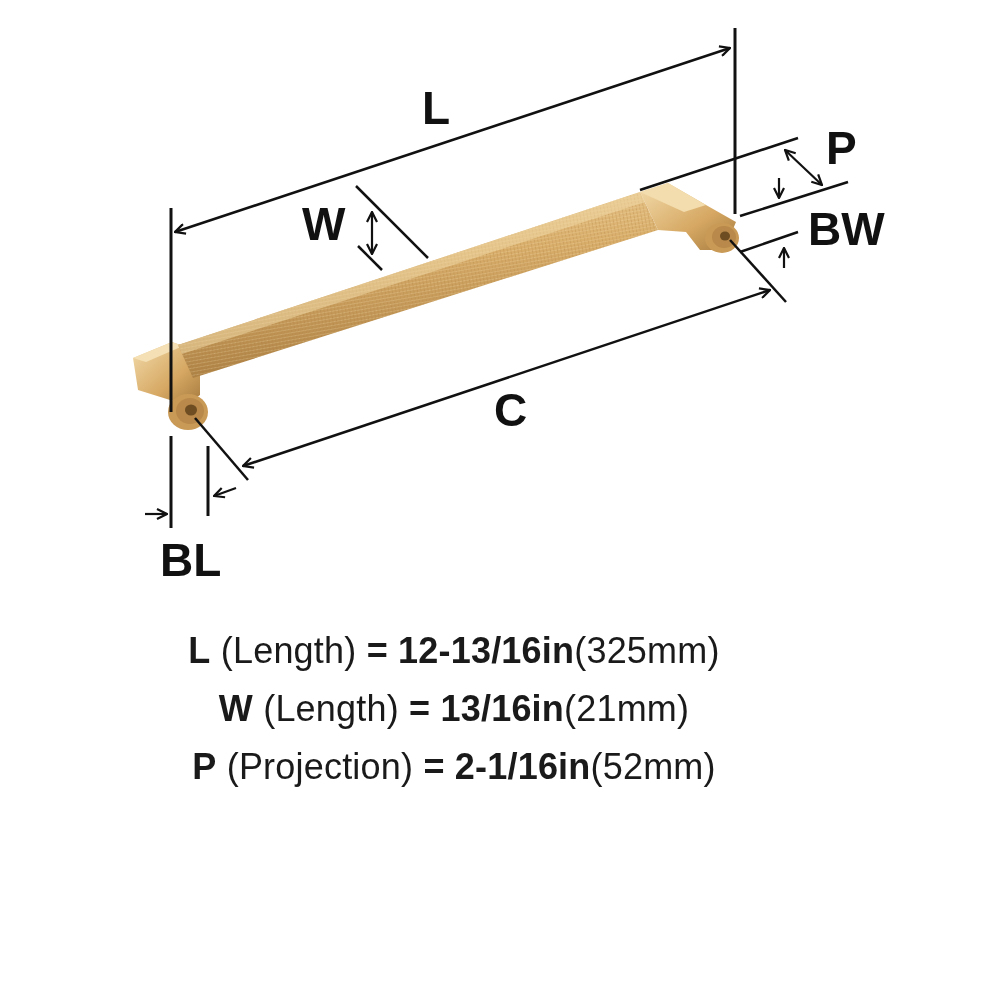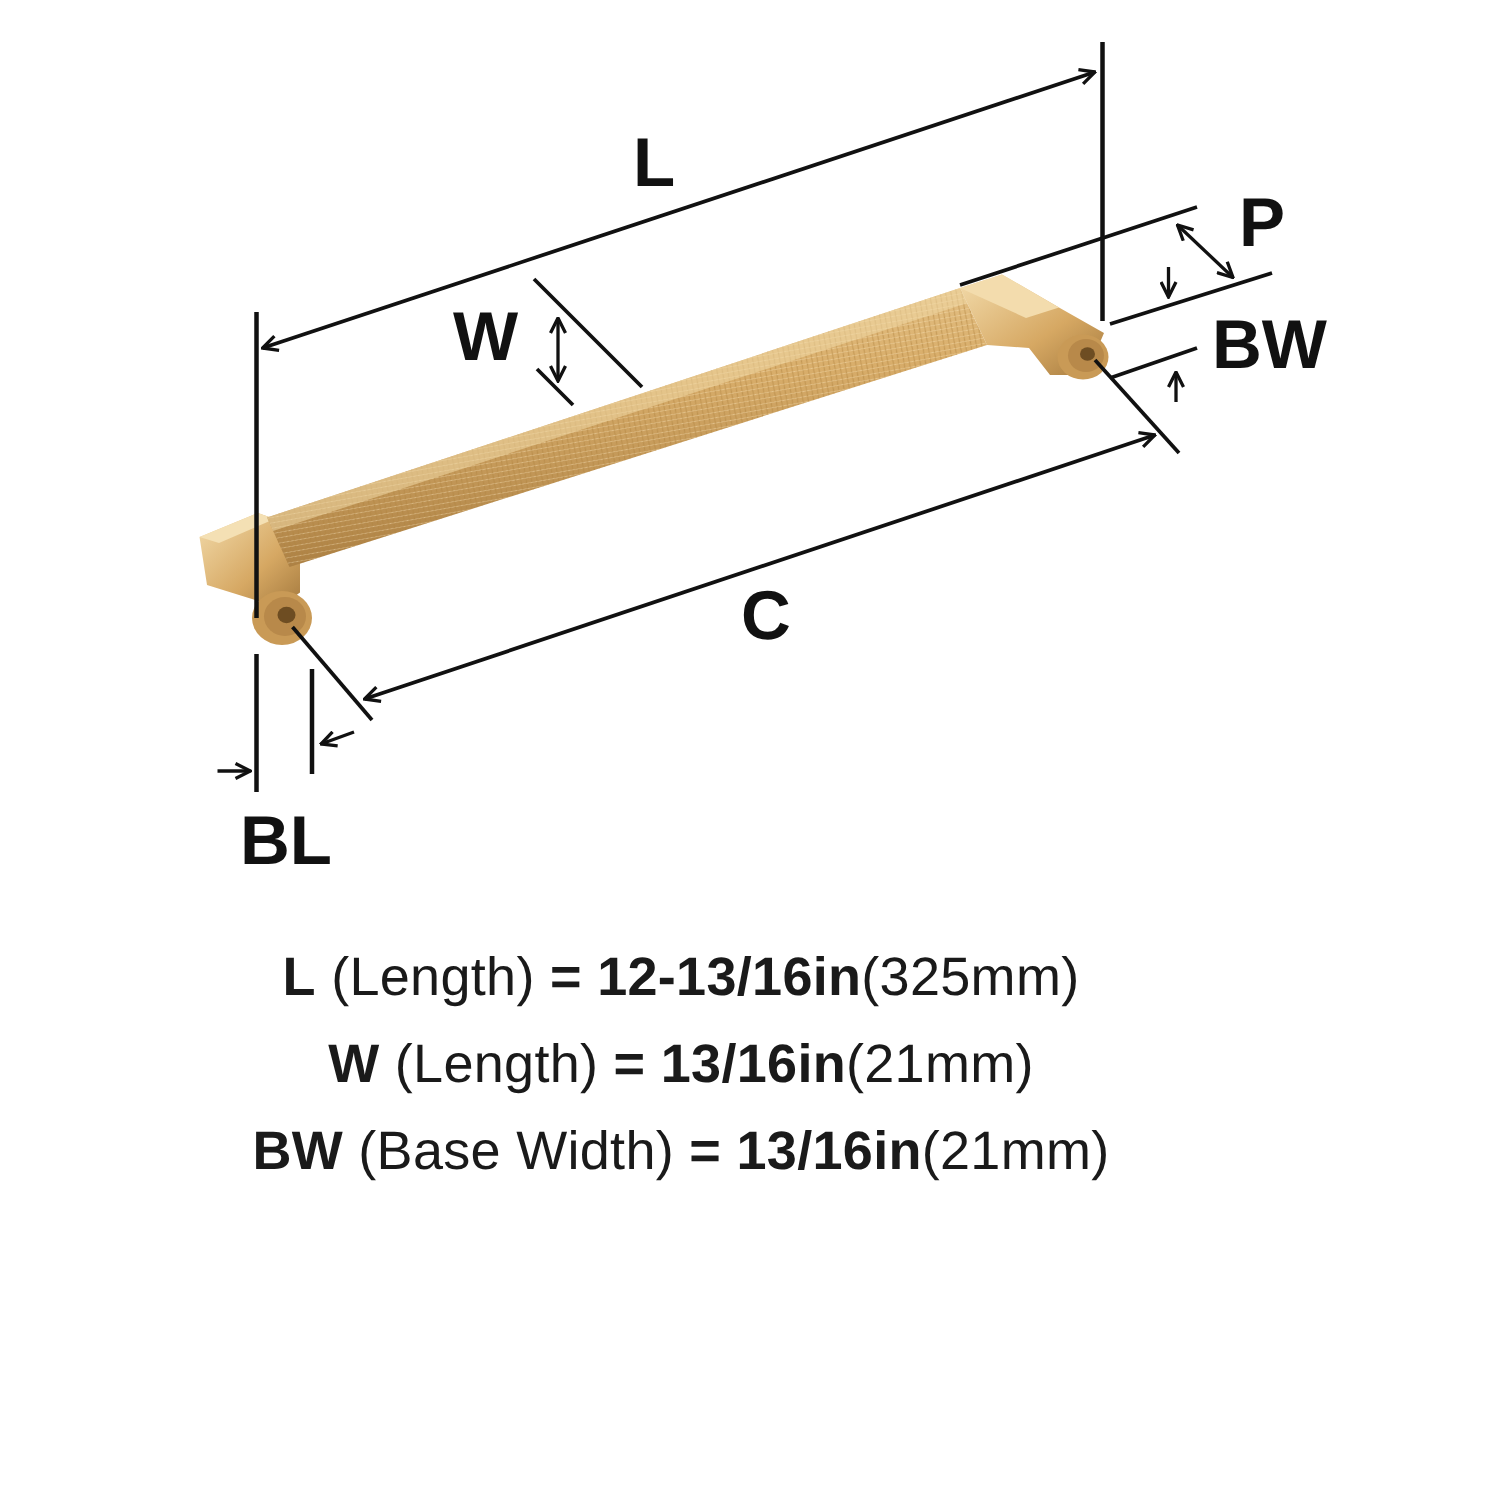--- a/index.html
+++ b/index.html
@@ -110,18 +110,18 @@
     <span class="spec-eq">=</span>
     <span class="spec-imperial">12-13/16in</span><span class="spec-metric">(325mm)</span>
   </div>
   <div class="spec-row">
     <span class="spec-key">W</span>
     <span class="spec-name">(Length)</span>
     <span class="spec-eq">=</span>
     <span class="spec-imperial">13/16in</span><span class="spec-metric">(21mm)</span>
   </div>
   <div class="spec-row">
-    <span class="spec-key">BW</span>
-    <span class="spec-name">(Base Width)</span>
+    <span class="spec-key">P</span>
+    <span class="spec-name">(Projection)</span>
     <span class="spec-eq">=</span>
-    <span class="spec-imperial">13/16in</span><span class="spec-metric">(21mm)</span>
+    <span class="spec-imperial">2-1/16in</span><span class="spec-metric">(52mm)</span>
   </div>
 </div>
 
 </body></html>

